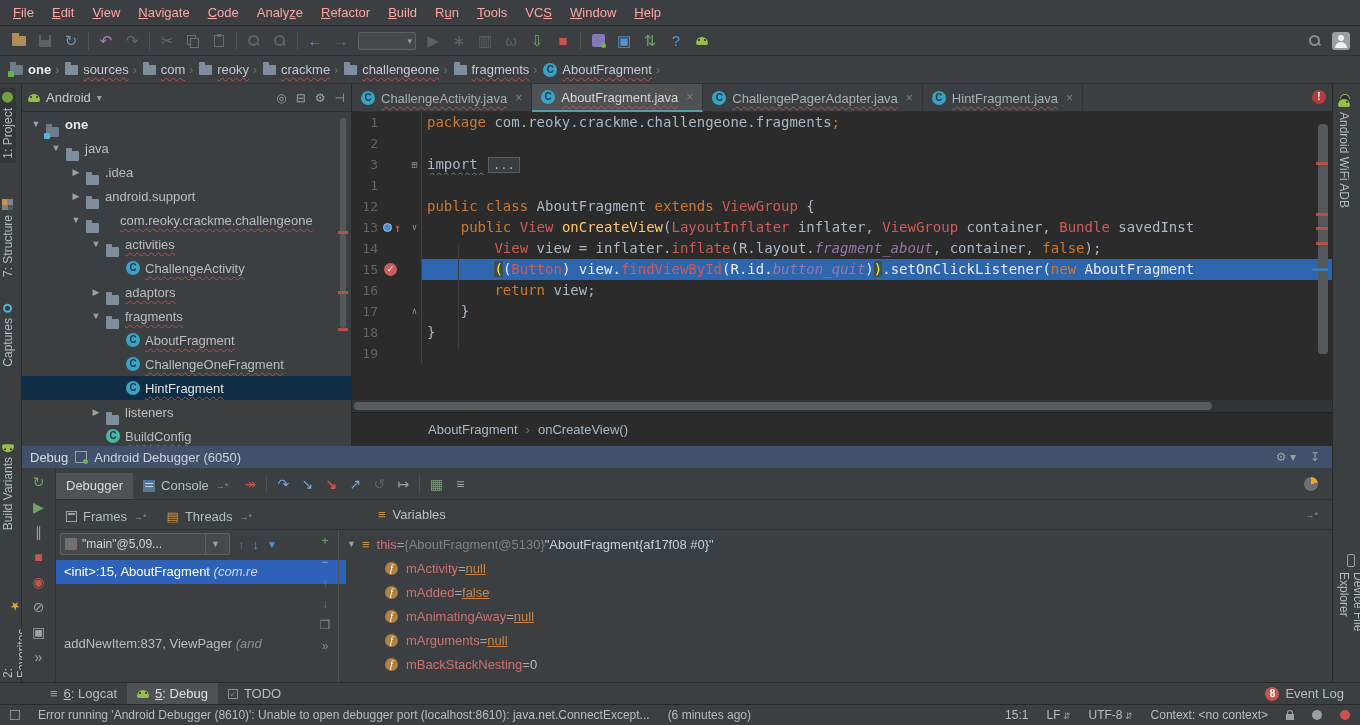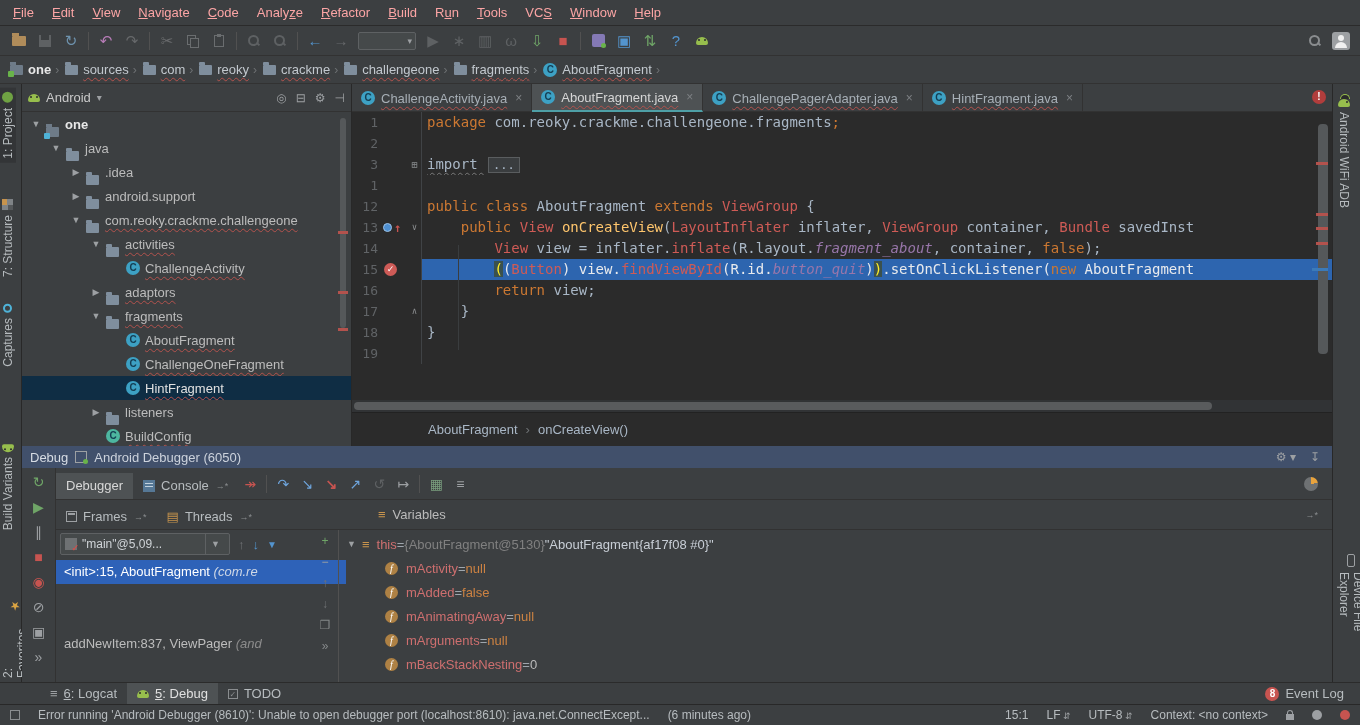--- a/index.html
+++ b/index.html
@@ -106,21 +106,21 @@
   .frow{position:absolute;left:0;width:100%;height:24px;line-height:24px;padding-left:8px;white-space:nowrap;
         overflow:hidden;color:#bdbdbd;}
   .frow.sel{background:#2e62b8;color:#fff;}
   .frow .pkg{font-style:italic;color:#8c8c8c;}
   .frow.sel .pkg{color:#cfd8e6;}
   .ministrip{position:absolute;left:290px;top:84px;width:26px;height:152px;display:flex;flex-direction:column;
              align-items:center;padding-top:4px;gap:7px;color:#85888a;font-size:12px;}
   .vars{position:absolute;left:316px;top:84px;width:994px;height:152px;border-left:1px solid #515151;overflow:hidden;}
   .vrow{position:absolute;left:0;width:100%;height:24px;display:flex;align-items:center;white-space:nowrap;}
   .vname{color:#ce6f6f;} .veq{color:#9fa6ad;} .vtype{color:#808080;} .vstr{color:#c8ced6;}
-  .vkw{color:#cc8242;} .vnum{color:#bbbbbb;}
+  .vkw{color:#cc8242;text-decoration:underline;} .vnum{color:#bbbbbb;}
   .ficon{width:13px;height:13px;border-radius:50%;background:#ae8144;color:#fff;font-size:10px;line-height:13px;
          text-align:center;font-style:italic;font-family:"Liberation Serif",serif;flex:none;}
   
   .btabs{left:0;top:682px;width:1360px;height:22px;background:#3c3f41;border-top:1px solid #2b2b2b;
          display:flex;align-items:center;padding-left:40px;}
   .btab{display:flex;align-items:center;gap:6px;padding:0 10px;height:22px;color:#b7bcbf;}
   .btab.active{background:#4e5254;color:#e0e0e0;}
   .eventlog{margin-left:auto;display:flex;align-items:center;gap:6px;padding-right:16px;color:#b7bcbf;}
   .badge{width:14px;height:14px;border-radius:50%;background:#c75450;color:#fff;font-size:10px;font-weight:bold;
          text-align:center;line-height:14px;}
@@ -361,21 +361,21 @@
           <span class="tlabel" style="left:83px;">.idea</span>
         </div>
         <div class="trow" style="top:72px">
           <span class="tarrow" style="left:48px">▶</span>
           <span class="ic-folder ticon" style="left: 64px; top: 8px;"></span>
           <span class="tlabel" style="left:83px;">android.support</span>
         </div>
         <div class="trow" style="top:96px">
           <span class="tarrow" style="left:48px">▼</span>
           <span class="ic-folder ticon" style="left: 64px; top: 8px;"></span>
-          <span class="tlabel sq-red" style="left:83px;">com.reoky.crackme.challengeone</span>
+          <span class="tlabel sq-red" style="left:98px;">com.reoky.crackme.challengeone</span>
         </div>
         <div class="trow" style="top:120px">
           <span class="tarrow" style="left:68px">▼</span>
           <span class="ic-folder ticon" style="left: 84px; top: 8px;"></span>
           <span class="tlabel sq-red" style="left:103px;">activities</span>
         </div>
         <div class="trow" style="top:144px">
           <span class="ic-class ticon" style="left: 104px; top: 5px;">C</span>
           <span class="tlabel sq-red" style="left:123px;">ChallengeActivity</span>
         </div>

